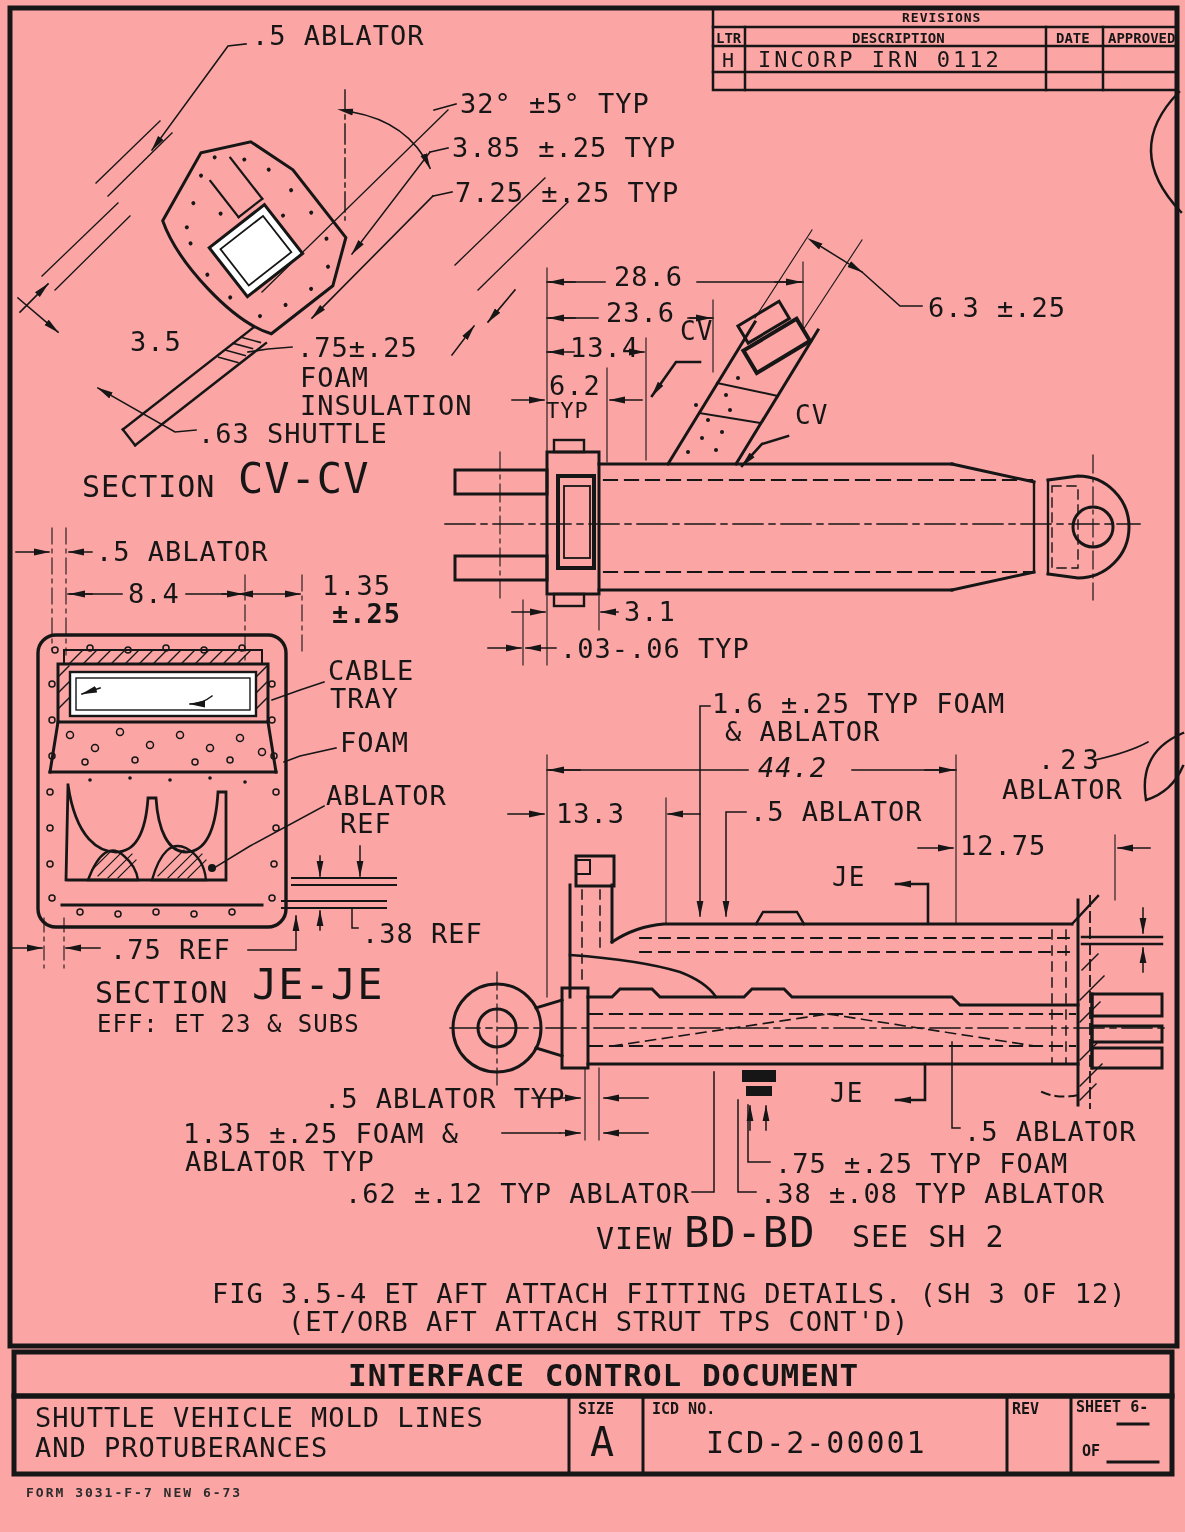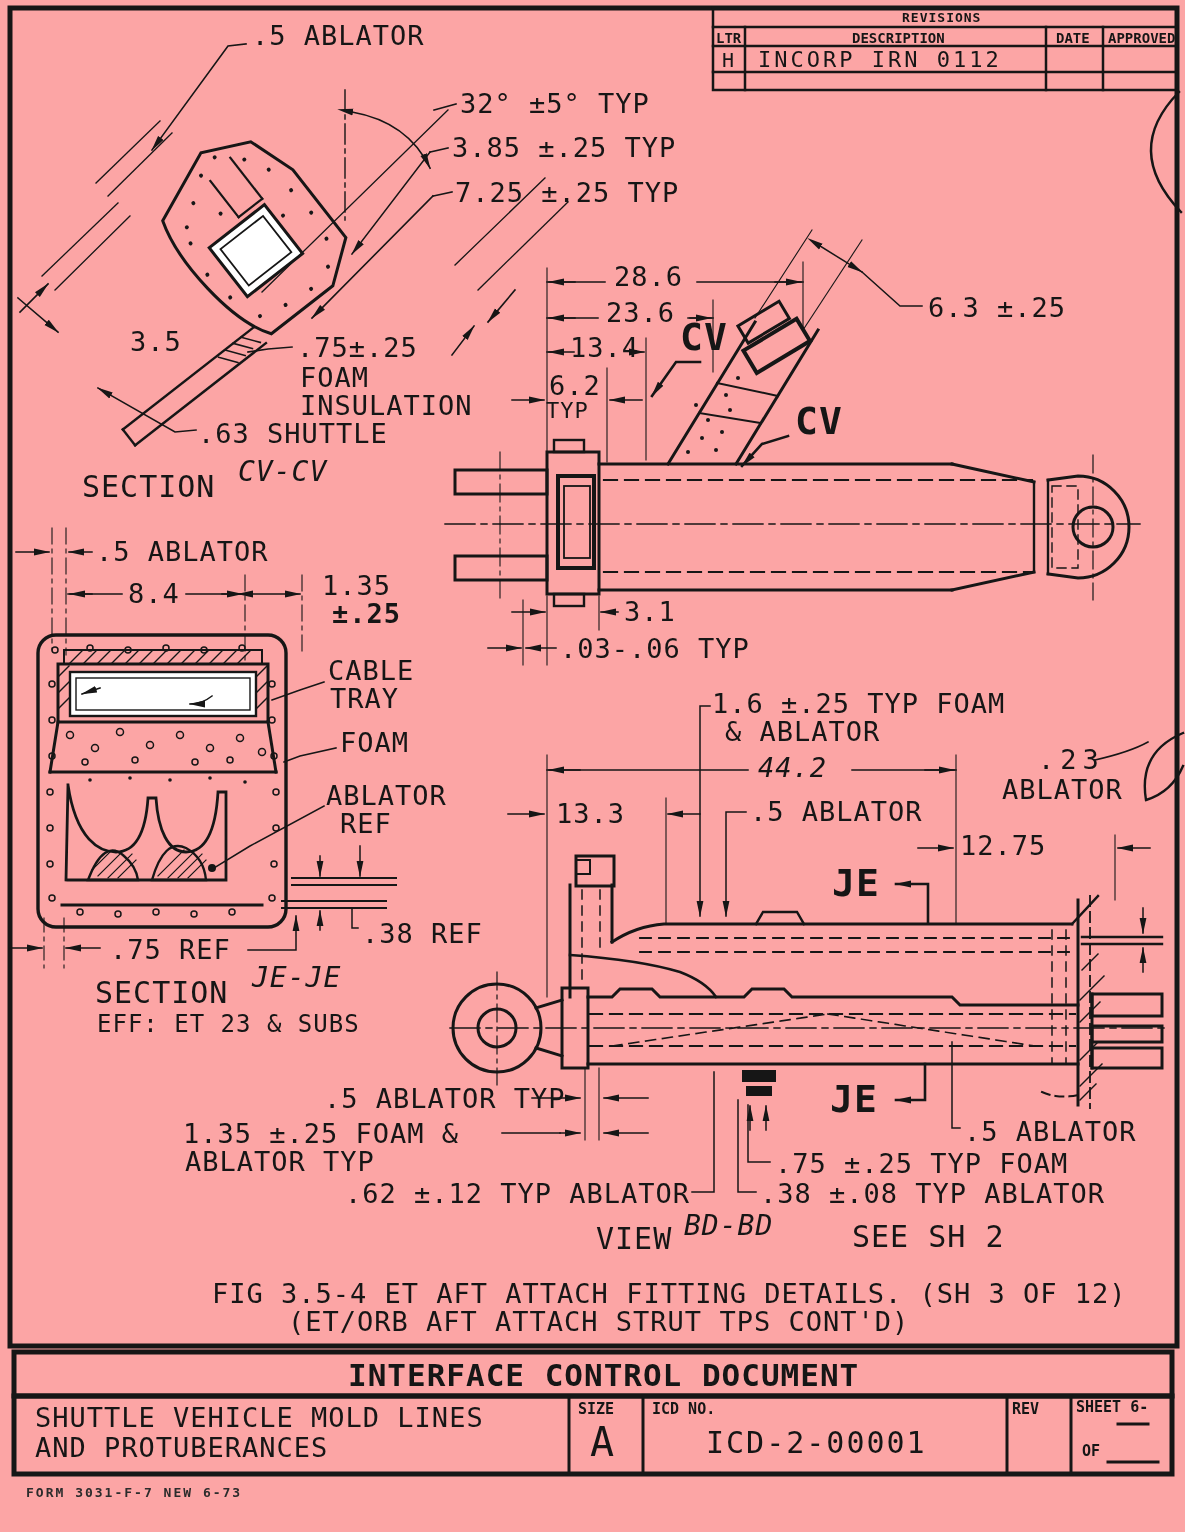--- a/index.html
+++ b/index.html
@@ -10,23 +10,23 @@
        white-space:nowrap;line-height:1;letter-spacing:1px;}
   .s12{font-size:14px;letter-spacing:0px;font-weight:bold;}
   .s13{font-size:13px;font-weight:bold;}
   .s15{font-size:15px;font-weight:bold;letter-spacing:0px;}
   .s20{font-size:20px;}
   .s22{font-size:22px;}
   .s24{font-size:24px;}
   .s27{font-size:27px;}
   .s30{font-size:30px;}
   .s31b{font-size:31px;font-weight:bold;letter-spacing:1px;}
-  .s38{font-size:38px;font-weight:bold;}
+  .s38{font-size:26px;}
   .s40{font-size:40px;}
-  .s42{font-size:28px;font-style:italic;}
+  .s42{font-size:42px;}
   .sp6{letter-spacing:6px;}
   .al{marker-end:url(#ar);}
   .al2{marker-start:url(#arS);marker-end:url(#ar);}
 </style>
 </head>
 <body>
 
 <div id="page">
 
 <svg width="1185" height="1532" viewBox="0 0 1185 1532">

